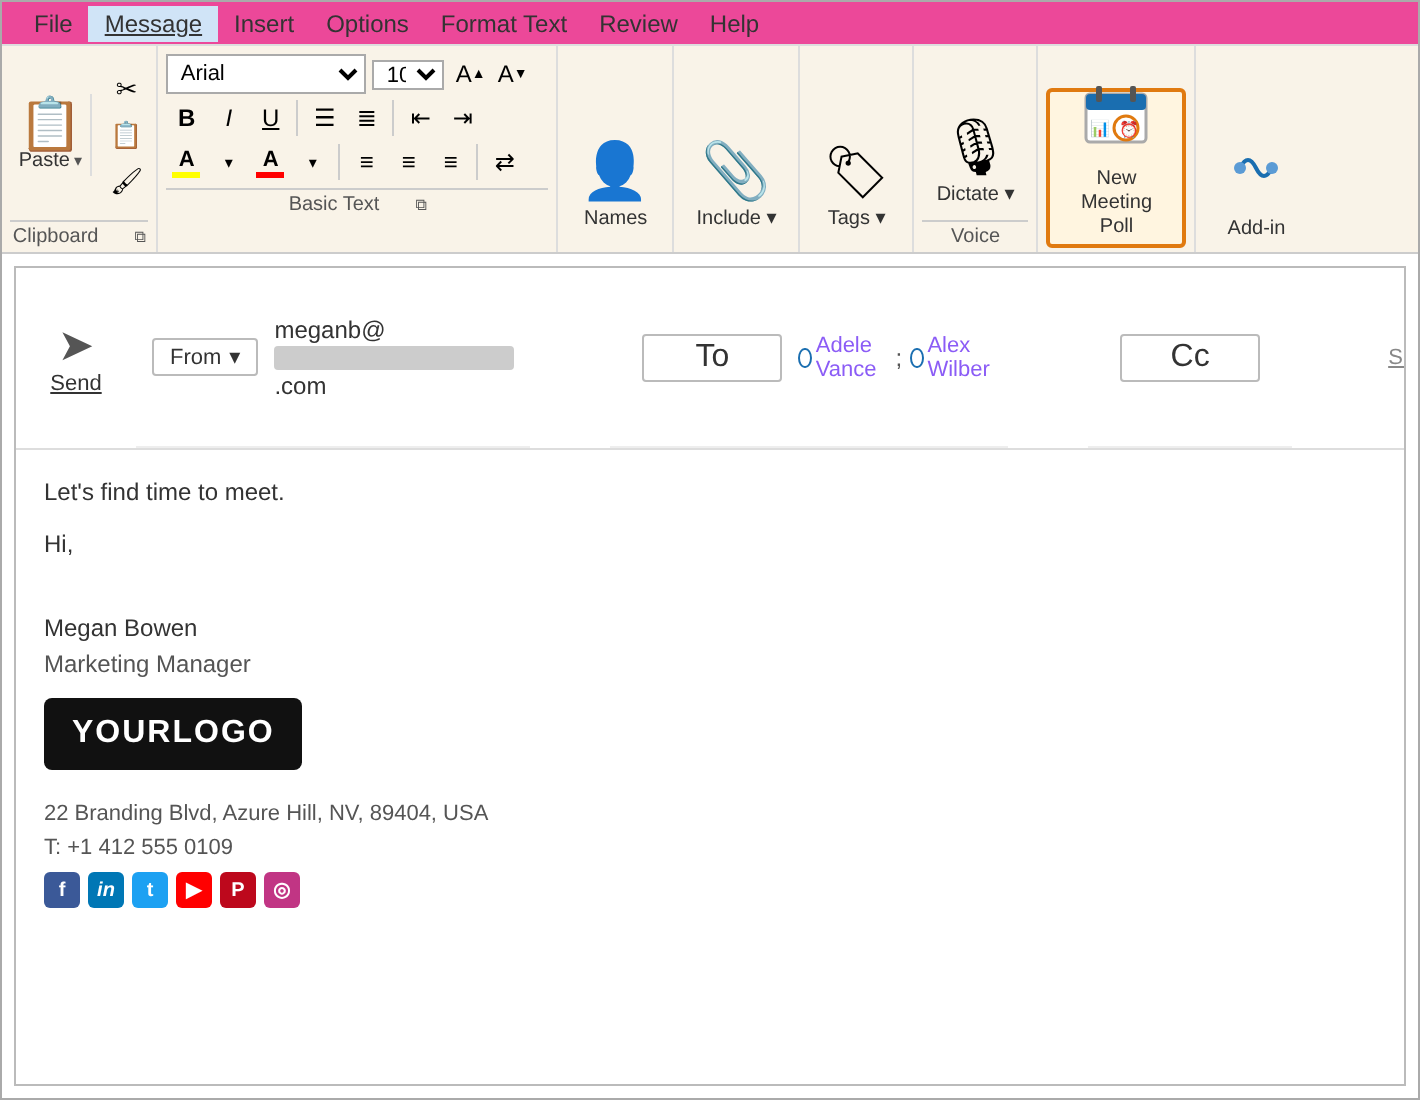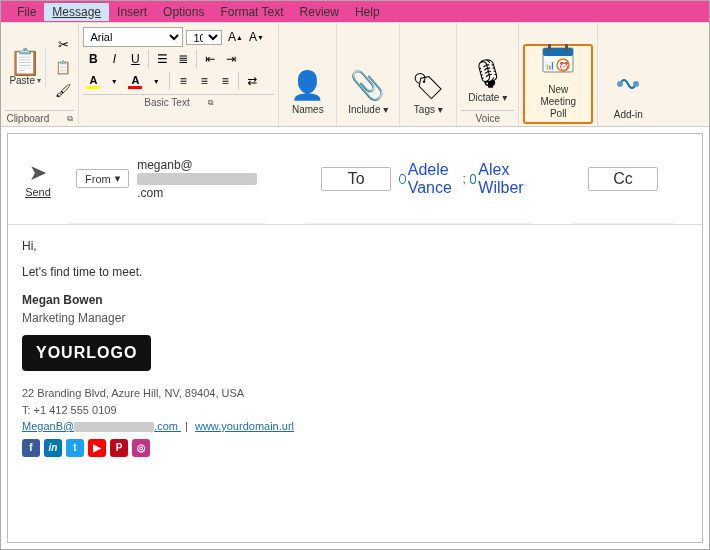--- a/index.html
+++ b/index.html
@@ -349,40 +349,40 @@
     .recipient-radio {
       width: 10px;
       height: 10px;
       border-radius: 50%;
       border: 1px solid #1a6eb0;
       display: inline-block;
       margin-right: 2px;
       vertical-align: middle;
     }
     .recipient-name {
-      font-size: 16px;
-      color: #1d4ed8;
+      font-size: 11px;
+      color: #8b5cf6;
       cursor: pointer;
     }
     .recipient-sep {
       margin: 0 4px;
       color: #555;
     }
 
     
     .email-body {
       flex: 1;
       padding: 12px 14px;
       font-size: 12px;
       color: #333;
       line-height: 1.5;
       overflow-y: auto;
     }
     .body-text { margin-bottom: 8px; }
-    .sig-name { font-weight: bold; margin-top: 10px; }
+    .sig-name { font-weight: normal; margin-top: 24px; }
     .sig-title { color: #555; }
     .logo-box {
       background: #111;
       color: #fff;
       font-size: 16px;
       font-weight: bold;
       padding: 6px 14px;
       display: inline-block;
       margin: 8px 0;
       border-radius: 4px;
@@ -641,35 +641,28 @@
 
           <div class="subject-row">
             <span class="subject-label">Subject</span>
             <span class="subject-value">Meeting</span>
           </div>
         </div>
       </div>
     </div>
 
     <div class="email-body">
+      <div class="body-text">Let's find time to meet.</div>
       <div class="body-text">Hi,</div>
-      <div class="body-text">Let's find time to meet.</div>
       <div class="sig-name">Megan Bowen</div>
       <div class="sig-title">Marketing Manager</div>
       <div class="logo-box">YOURLOGO</div>
       <div class="sig-address">
         <div>22 Branding Blvd, Azure Hill, NV, 89404, USA</div>
         <div>T: +1 412 555 0109</div>
-        <div>
-          <span class="sig-link">
-            <span>MeganB@</span><span class="sig-blur"></span><span>.com</span>
-          </span>
-          <span style="margin: 0 4px;">|</span>
-          <span class="sig-link">www.yourdomain.url</span>
-        </div>
       </div>
       <div class="social-icons">
         <div class="social-icon">f</div>
         <div class="social-icon linkedin">in</div>
         <div class="social-icon twitter">t</div>
         <div class="social-icon youtube">▶</div>
         <div class="social-icon pinterest">P</div>
         <div class="social-icon instagram">◎</div>
       </div>
     </div>

